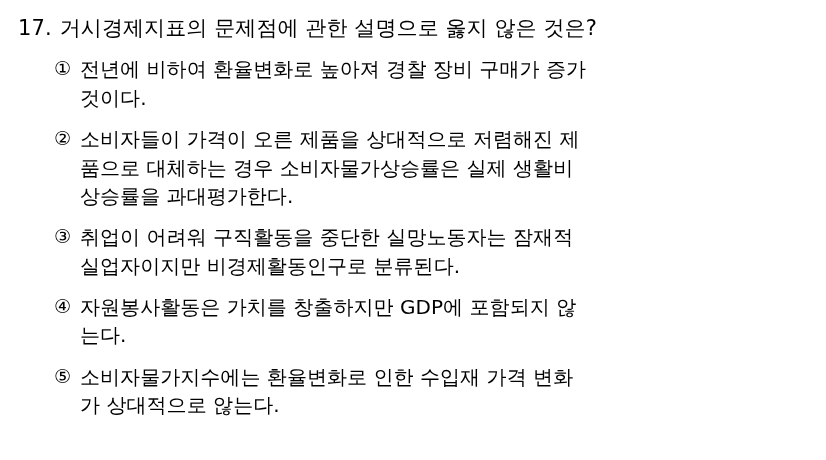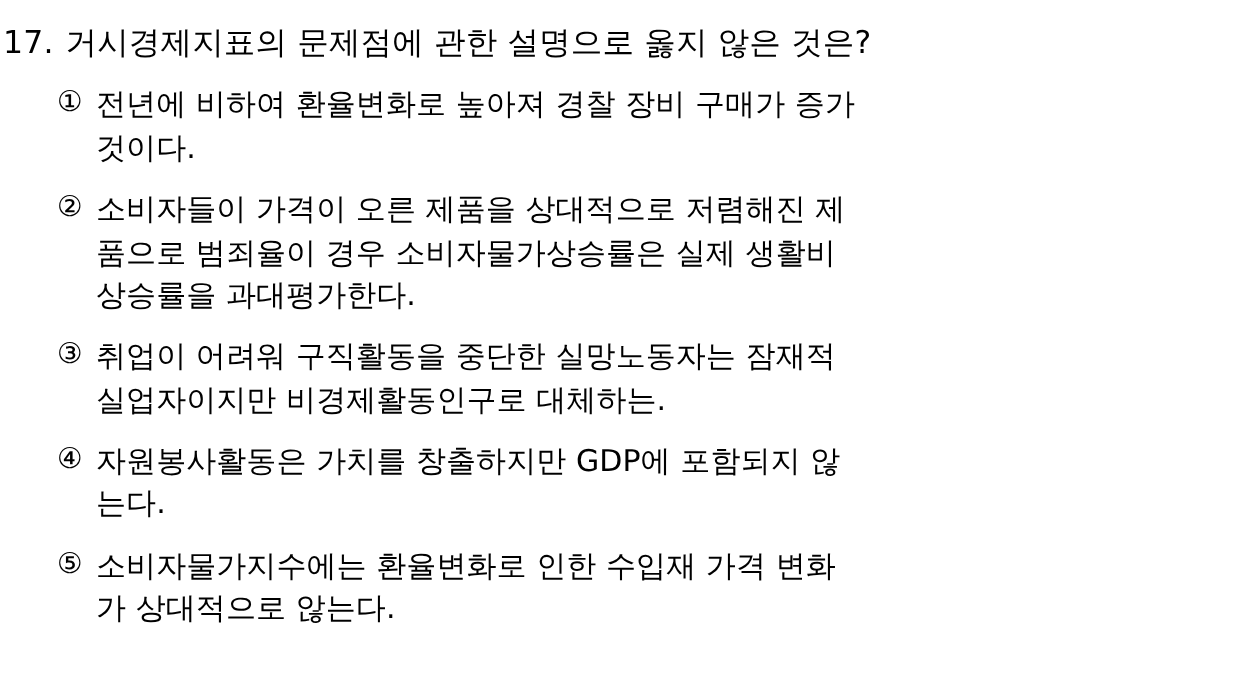--- a/index.html
+++ b/index.html
@@ -12,21 +12,21 @@
     height: 460px;
     font-family: "DejaVu Sans", "Liberation Sans", sans-serif;
     color: #000000;
     overflow: hidden;
   }
   .page {
     position: relative;
     width: 826px;
     height: 460px;
     box-sizing: border-box;
-    padding: 14px 18px 0 2px;
+    padding: 14px 18px 0 18px;
   }
   .question {
     display: flex;
     align-items: flex-start;
     font-size: 21px;
     line-height: 1.35;
     letter-spacing: 0.1px;
   }
   .q-number {
     flex: 0 0 auto;
@@ -82,30 +82,30 @@
       <span class="c-text">
         <span class="ln">전년에 비하여 환율변화로 높아져 경찰 장비 구매가 증가</span>
         <span class="ln">것이다.</span>
       </span>
     </div>
 
     <div class="choice">
       <span class="c-marker">②</span>
       <span class="c-text">
         <span class="ln">소비자들이 가격이 오른 제품을 상대적으로 저렴해진 제</span>
-        <span class="ln">품으로 범죄율이 경우 소비자물가상승률은 실제 생활비</span>
+        <span class="ln">품으로 대체하는 경우 소비자물가상승률은 실제 생활비</span>
         <span class="ln">상승률을 과대평가한다.</span>
       </span>
     </div>
 
     <div class="choice">
       <span class="c-marker">③</span>
       <span class="c-text">
         <span class="ln">취업이 어려워 구직활동을 중단한 실망노동자는 잠재적</span>
-        <span class="ln">실업자이지만 비경제활동인구로 대체하는.</span>
+        <span class="ln">실업자이지만 비경제활동인구로 분류된다.</span>
       </span>
     </div>
 
     <div class="choice">
       <span class="c-marker">④</span>
       <span class="c-text">
         <span class="ln">자원봉사활동은 가치를 창출하지만 GDP에 포함되지 않</span>
         <span class="ln">는다.</span>
       </span>
     </div>

